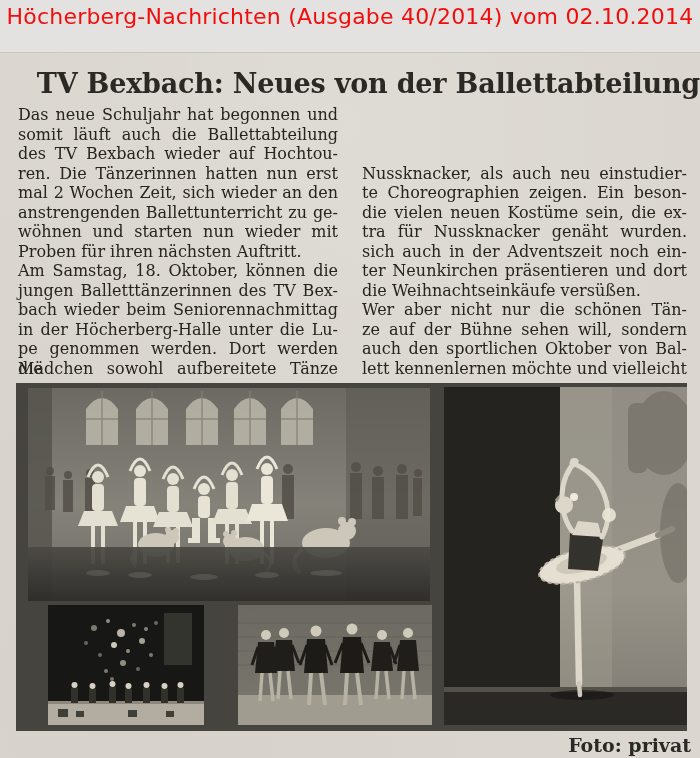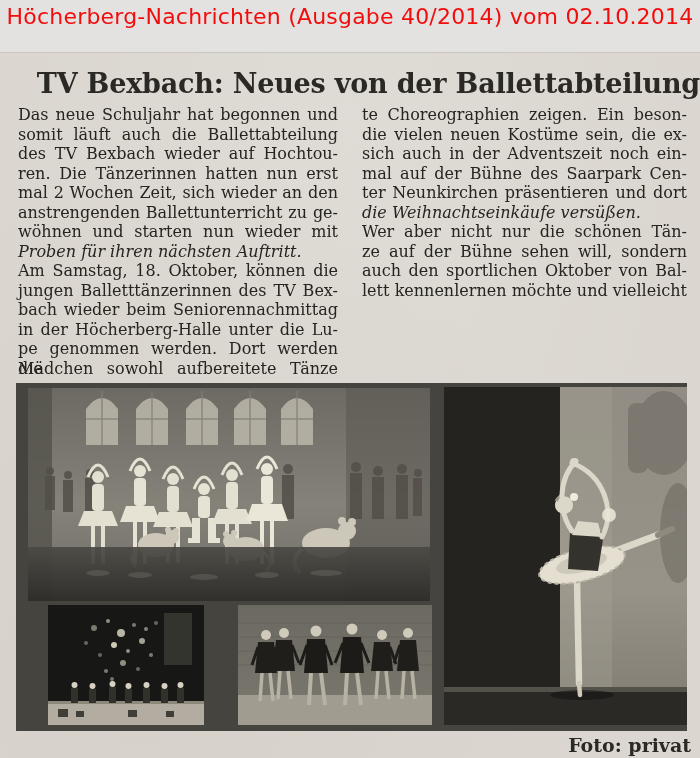--- a/index.html
+++ b/index.html
@@ -40,32 +40,33 @@
     font-weight:700;
     letter-spacing:-0.2px;
     color:#2b2925;
     padding-left:16px;
   }
   .cols{
     display:flex;
     margin-left:18px;
     margin-top:3px;
     gap:24px;
+    align-items:flex-end;
   }
   .col{color:#26241f;font-size:16px;}
   .col-left{width:320px;}
   .col-right{width:325px;}
   .tline{
     height:19.5px;
     line-height:19.5px;
     text-align:justify;
     text-align-last:justify;
     white-space:normal;
   }
-  .tline.flush{text-align-last:left;font-style:italic;}
+  .tline.flush{text-align-last:left;}
   .collage{
     margin:5px 0 0 16px;
     width:671px;height:348px;
     background:#45443f;
     position:relative;
   }
   .collage svg{display:block;}
   .credit{
     margin-top:3px;
     text-align:right;
@@ -99,24 +100,25 @@
         <div class="tline">wöhnen und starten nun wieder mit</div>
         <div class="tline flush">Proben für ihren nächsten Auftritt.</div>
         <div class="tline">Am Samstag, 18. Oktober, können die</div>
         <div class="tline">jungen Balletttänzerinnen des TV Bex-</div>
         <div class="tline">bach wieder beim Seniorennachmittag</div>
         <div class="tline">in der Höcherberg-Halle unter die Lu-</div>
         <div class="tline">pe genommen werden. Dort werden die</div>
         <div class="tline">Mädchen sowohl aufbereitete Tänze aus</div>
       </div>
     <div class="col col-right">
+        <div class="tline">Nussknacker, als auch neu einstudier-</div>
         <div class="tline">te Choreographien zeigen. Ein beson-</div>
         <div class="tline">die vielen neuen Kostüme sein, die ex-</div>
+        <div class="tline">tra für Nussknacker genäht wurden.</div>
         <div class="tline">sich auch in der Adventszeit noch ein-</div>
-        <div class="tline">mal auf der Bühne des Saarpark Cen-</div>
         <div class="tline">ter Neunkirchen präsentieren und dort</div>
         <div class="tline flush">die Weihnachtseinkäufe versüßen.</div>
         <div class="tline">Wer aber nicht nur die schönen Tän-</div>
         <div class="tline">ze auf der Bühne sehen will, sondern</div>
         <div class="tline">auch den sportlichen Oktober von Bal-</div>
         <div class="tline">lett kennenlernen möchte und vielleicht</div>
       </div>
   </div>
 
   <figure class="collage" style="margin-top:5px;margin-bottom:0;">

